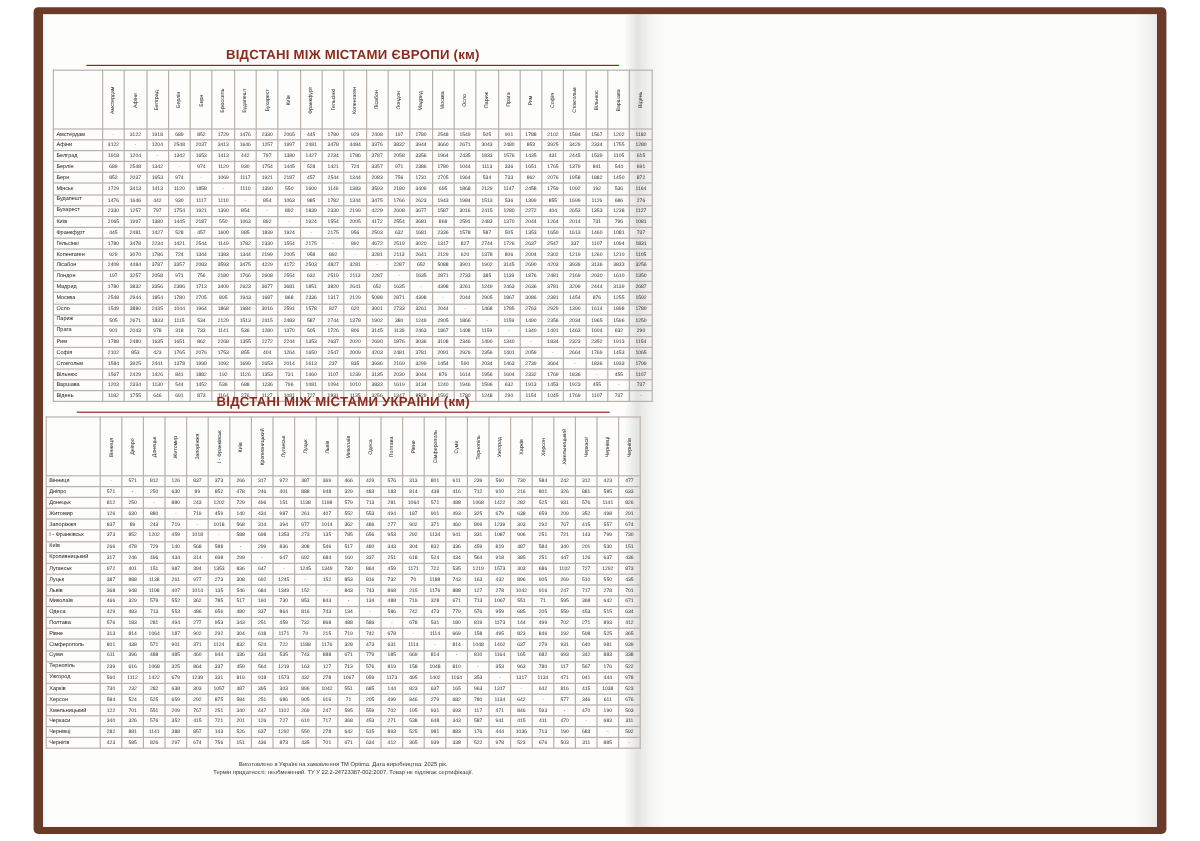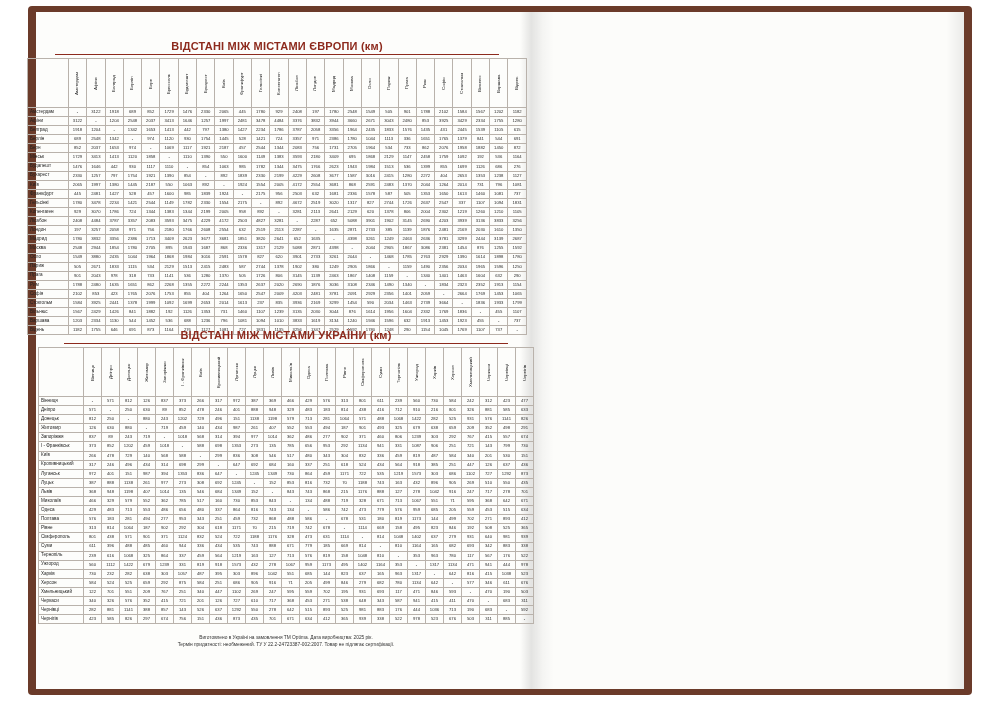--- a/index.html
+++ b/index.html
@@ -101,21 +101,21 @@
 <body>
 
 <div class="page">
   <div class="cover"></div>
   <div class="cover-inner"></div>
   <div class="sheet-left"></div>
   <div class="sheet-right"></div>
   <div class="spine"></div>
   <div class="edge-right"></div>
 
-  <div class="block" id="europe-block" style="left:27px;top:40px;">
+  <div class="block" id="europe-block" style="left:44px;top:40px;">
     <div class="block-title">ВІДСТАНІ МІЖ МІСТАМИ ЄВРОПИ  (км)</div>
     <div class="rule"></div>
     <table class="dist" id="europe-table">
         <thead>
           <tr>
             <th class="corner" style="width: 40px;"></th>
             <th class="vhead" style="width: 15.4px;">Амстердам</th>
             <th class="vhead" style="width: 15.4px;">Афіни</th>
             <th class="vhead" style="width: 15.4px;">Белград</th>
             <th class="vhead" style="width: 15.4px;">Берлін</th>

